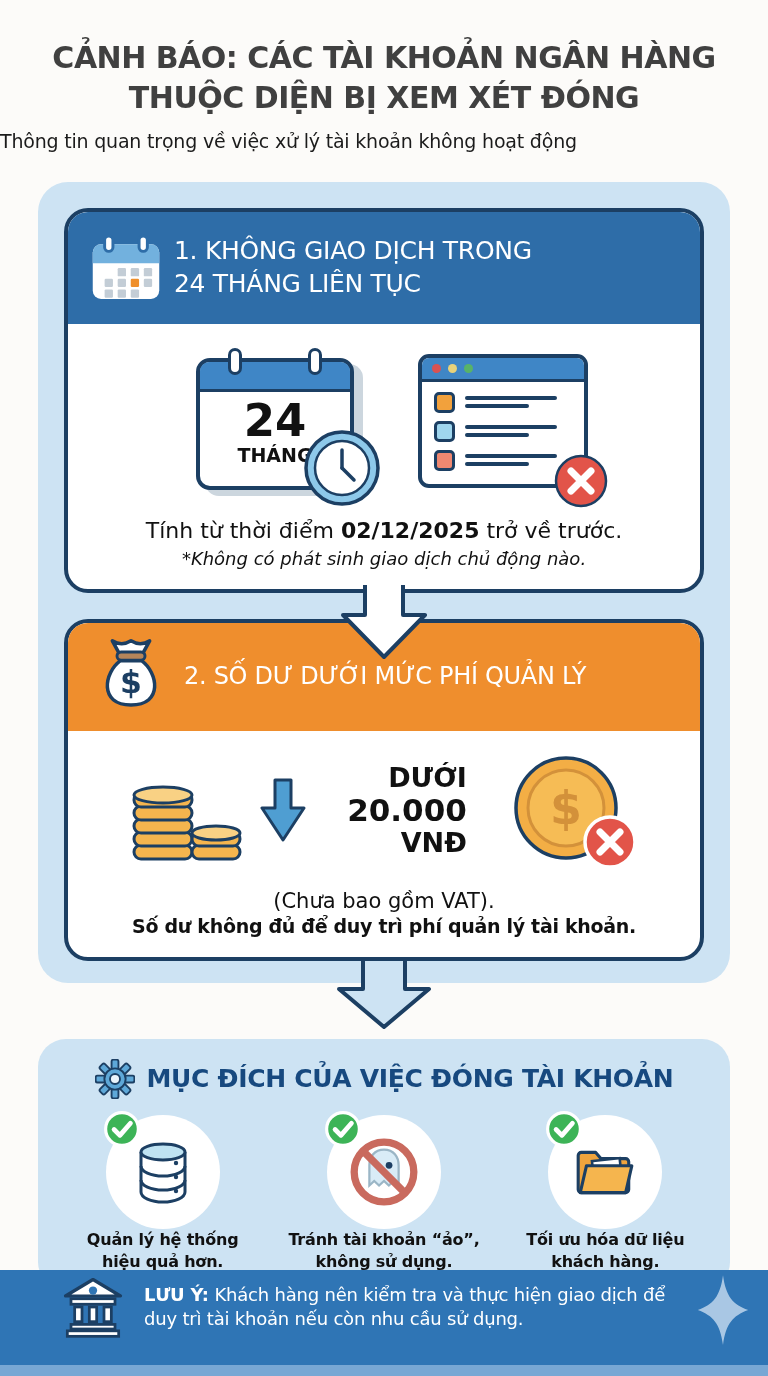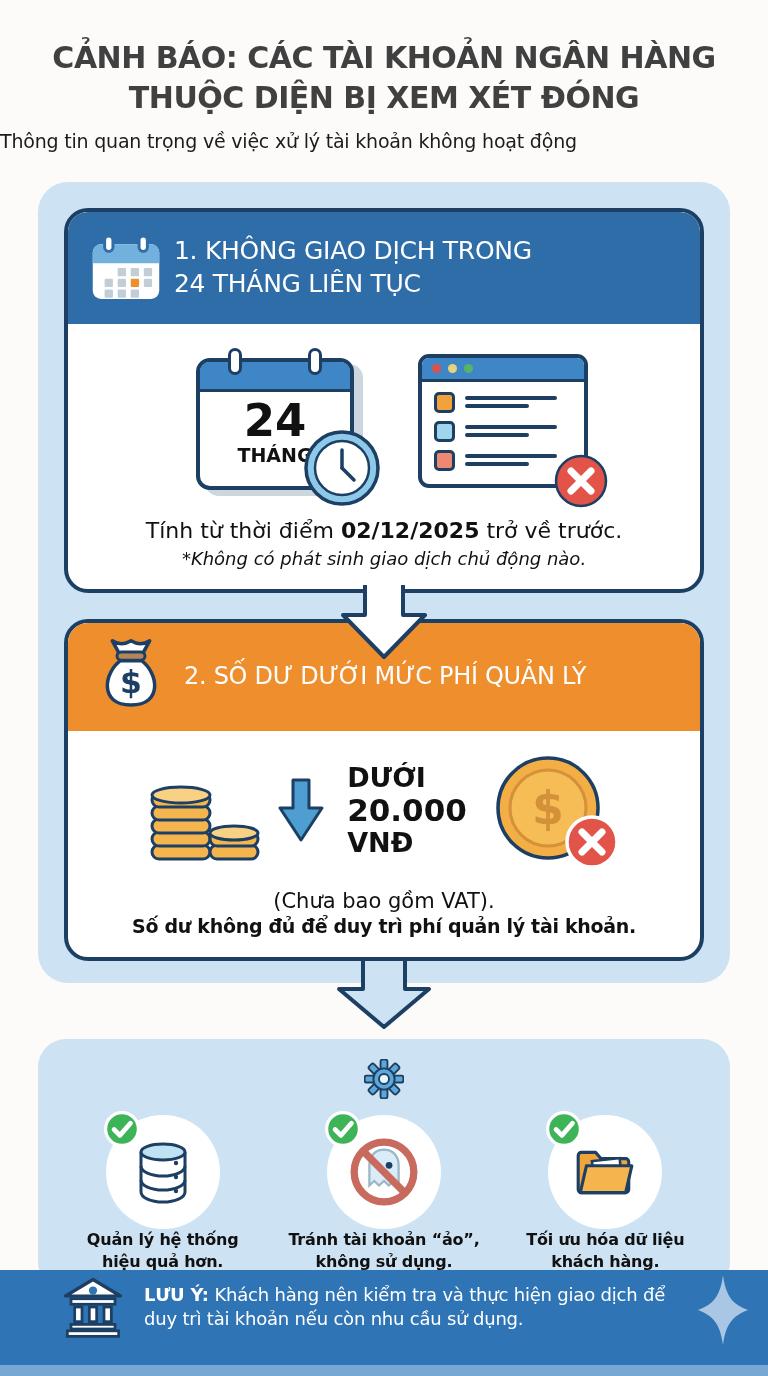--- a/index.html
+++ b/index.html
@@ -58,21 +58,21 @@
   .ln.a{width:92px;} .ln.b{width:64px;}
   .win-x { position:absolute; right:-26px; bottom:-26px; }
 
   
   .between { position:relative; height:26px; z-index:6; }
   .arrow1 { position:absolute; left:50%; top:-8px; transform:translateX(-50%); }
   .arrow2 { position:absolute; left:50%; bottom:-48px; transform:translateX(-50%); z-index:5; }
 
   
   .illus2 { display:flex; align-items:center; justify-content:center; gap:16px; height:136px; margin-top:4px; }
-  .amount { text-align:left; font-weight:700; color:#111; line-height:1.12; margin:0 7px; }
+  .amount { text-align:right; font-weight:700; color:#111; line-height:1.12; margin:0 25px; }
   .amount .l1,.amount .l3 { font-size:27px; }
   .amount .l2 { font-size:31px; }
   .caption2 { font-size:21px; margin-top:10px; }
   .caption2b { font-size:19px; font-weight:700; letter-spacing:-0.3px; margin-top:2px; }
 
   
   .purpose { margin:56px 38px 0; background:#cde3f3; border-radius:28px; padding:20px 14px 16px; }
   .purpose-header { display:flex; align-items:center; justify-content:center; gap:12px; }
   .purpose-title { font-size:25px; font-weight:700; color:#17497f; letter-spacing:-0.3px; }
   .purpose-items { display:flex; margin-top:16px; }
@@ -264,20 +264,21 @@
             <rect x="26.5" y="1" width="11" height="16" rx="3" transform="rotate(135 32 32)"></rect>
             <rect x="26.5" y="1" width="11" height="16" rx="3" transform="rotate(180 32 32)"></rect>
             <rect x="26.5" y="1" width="11" height="16" rx="3" transform="rotate(225 32 32)"></rect>
             <rect x="26.5" y="1" width="11" height="16" rx="3" transform="rotate(270 32 32)"></rect>
             <rect x="26.5" y="1" width="11" height="16" rx="3" transform="rotate(315 32 32)"></rect>
           </g>
           <circle cx="32" cy="32" r="17"></circle>
           <circle cx="32" cy="32" r="8" fill="#eaf4fb"></circle>
         </g>
       </svg>
+      <div class="purpose-title">MỤC ĐÍCH CỦA VIỆC ĐÓNG TÀI KHOẢN</div>
     </div>
 
     <div class="purpose-items">
 
       <div class="p-item">
         <div class="p-circle">
           <svg class="p-badge" width="38" height="38" viewBox="0 0 36 36">
             <circle cx="18" cy="18" r="15.5" fill="#3db457" stroke="#ffffff" stroke-width="3"></circle>
             <polyline points="10.5,18.5 16,24 26,12.5" fill="none" stroke="#ffffff" stroke-width="4.5" stroke-linecap="round" stroke-linejoin="round"></polyline>
           </svg>

